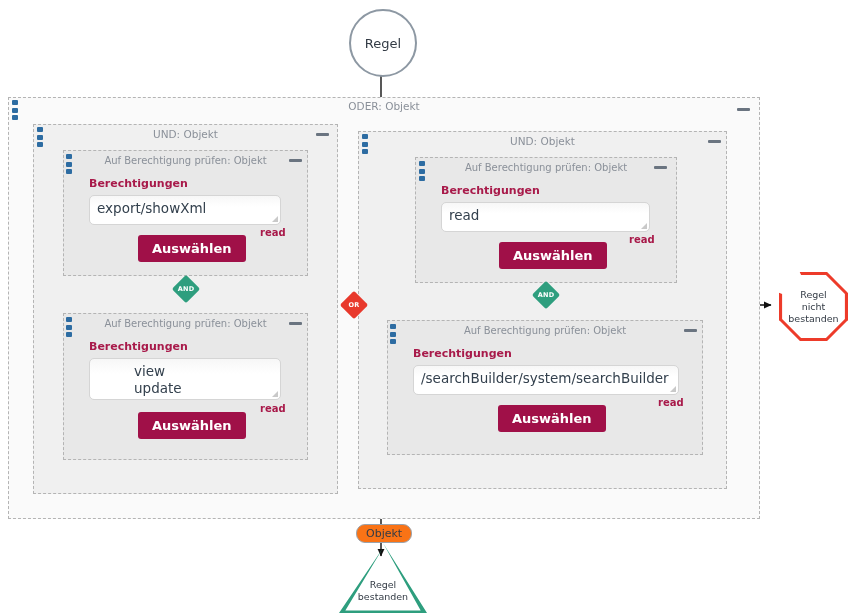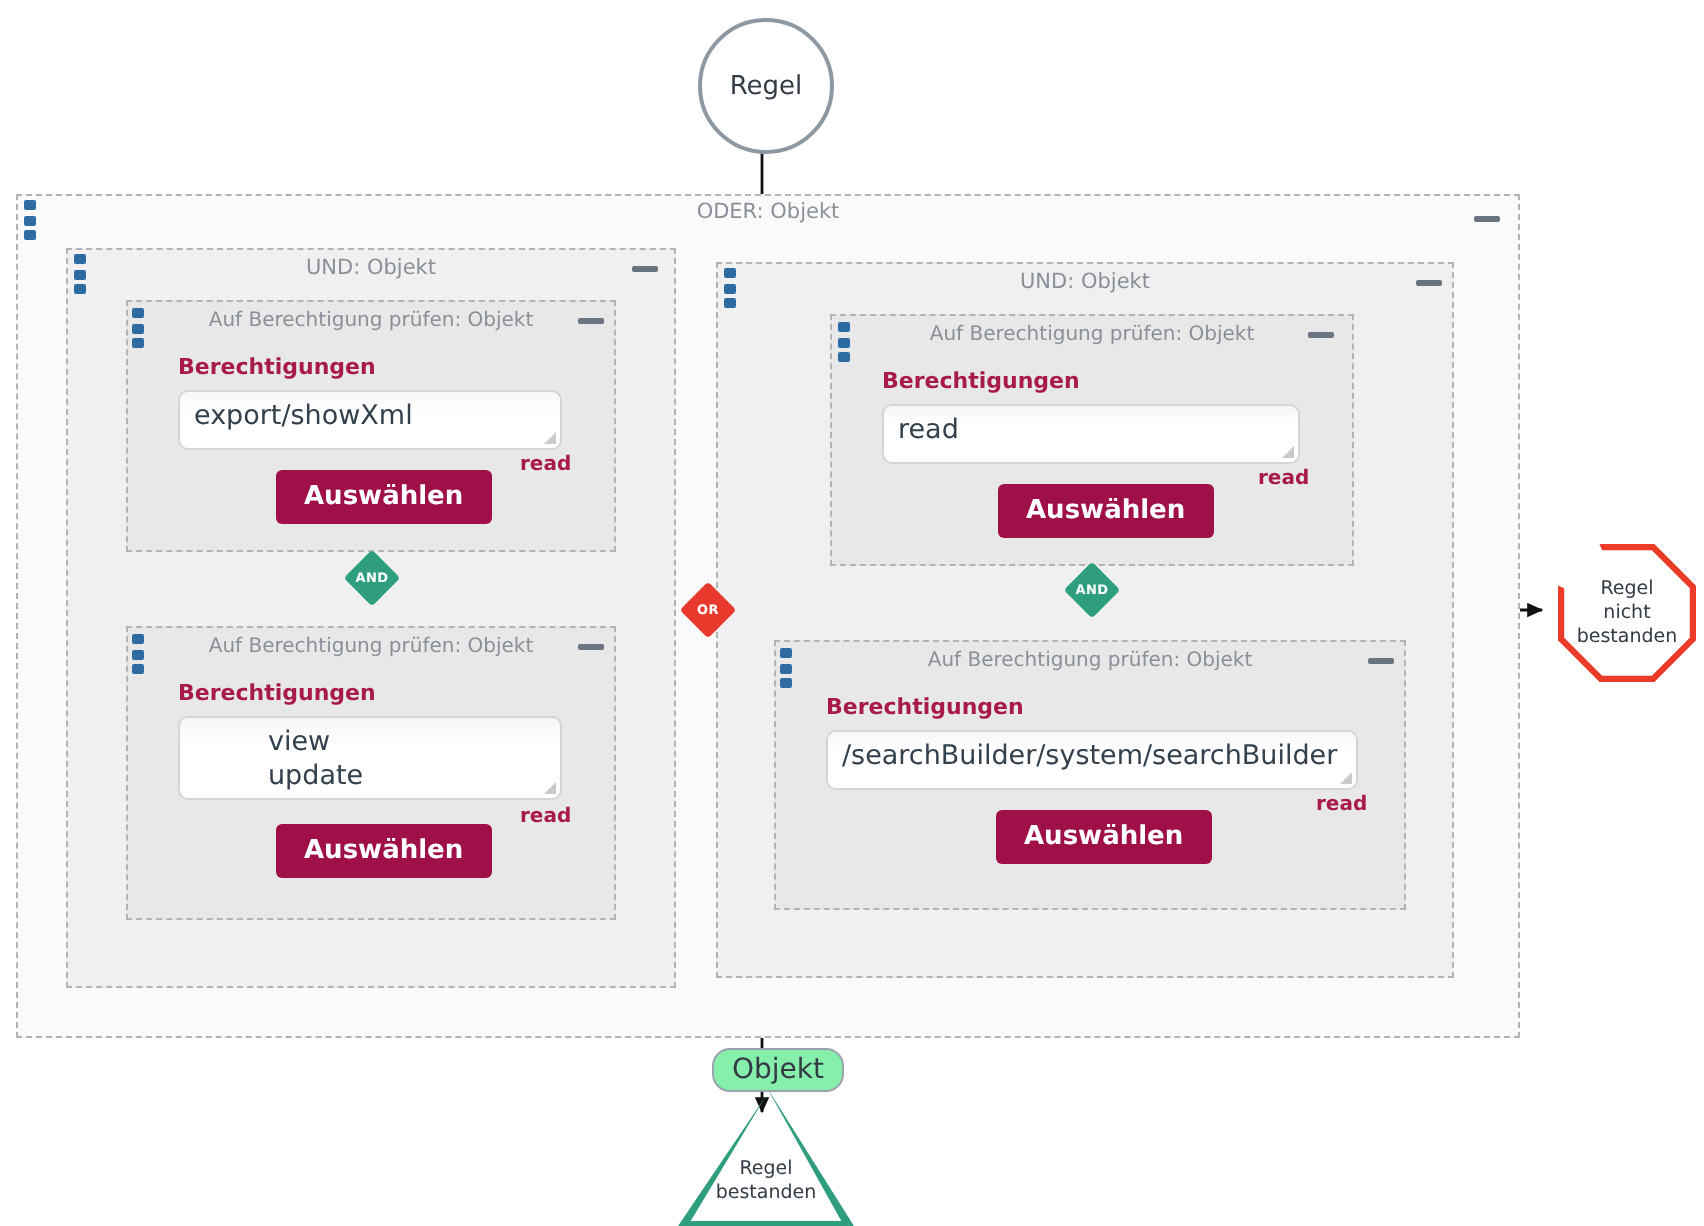--- a/index.html
+++ b/index.html
@@ -253,22 +253,22 @@
     color: #333b45;
   }
 
   .pill {
     position: absolute;
     left: 356px; top: 524px;
     box-sizing: border-box;
     padding: 2px 9px;
     border: 1px solid #9aa3ad;
     border-radius: 9px;
-    background: #86efac;
-    font-size: 14px;
+    background: #f97316;
+    font-size: 11px;
     color: #333b45;
     z-index: 7;
   }
 </style>
 </head>
 <body>
 
 <div id="canvas">
 
   <svg id="edges" viewBox="0 0 852 613" width="852" height="613">

